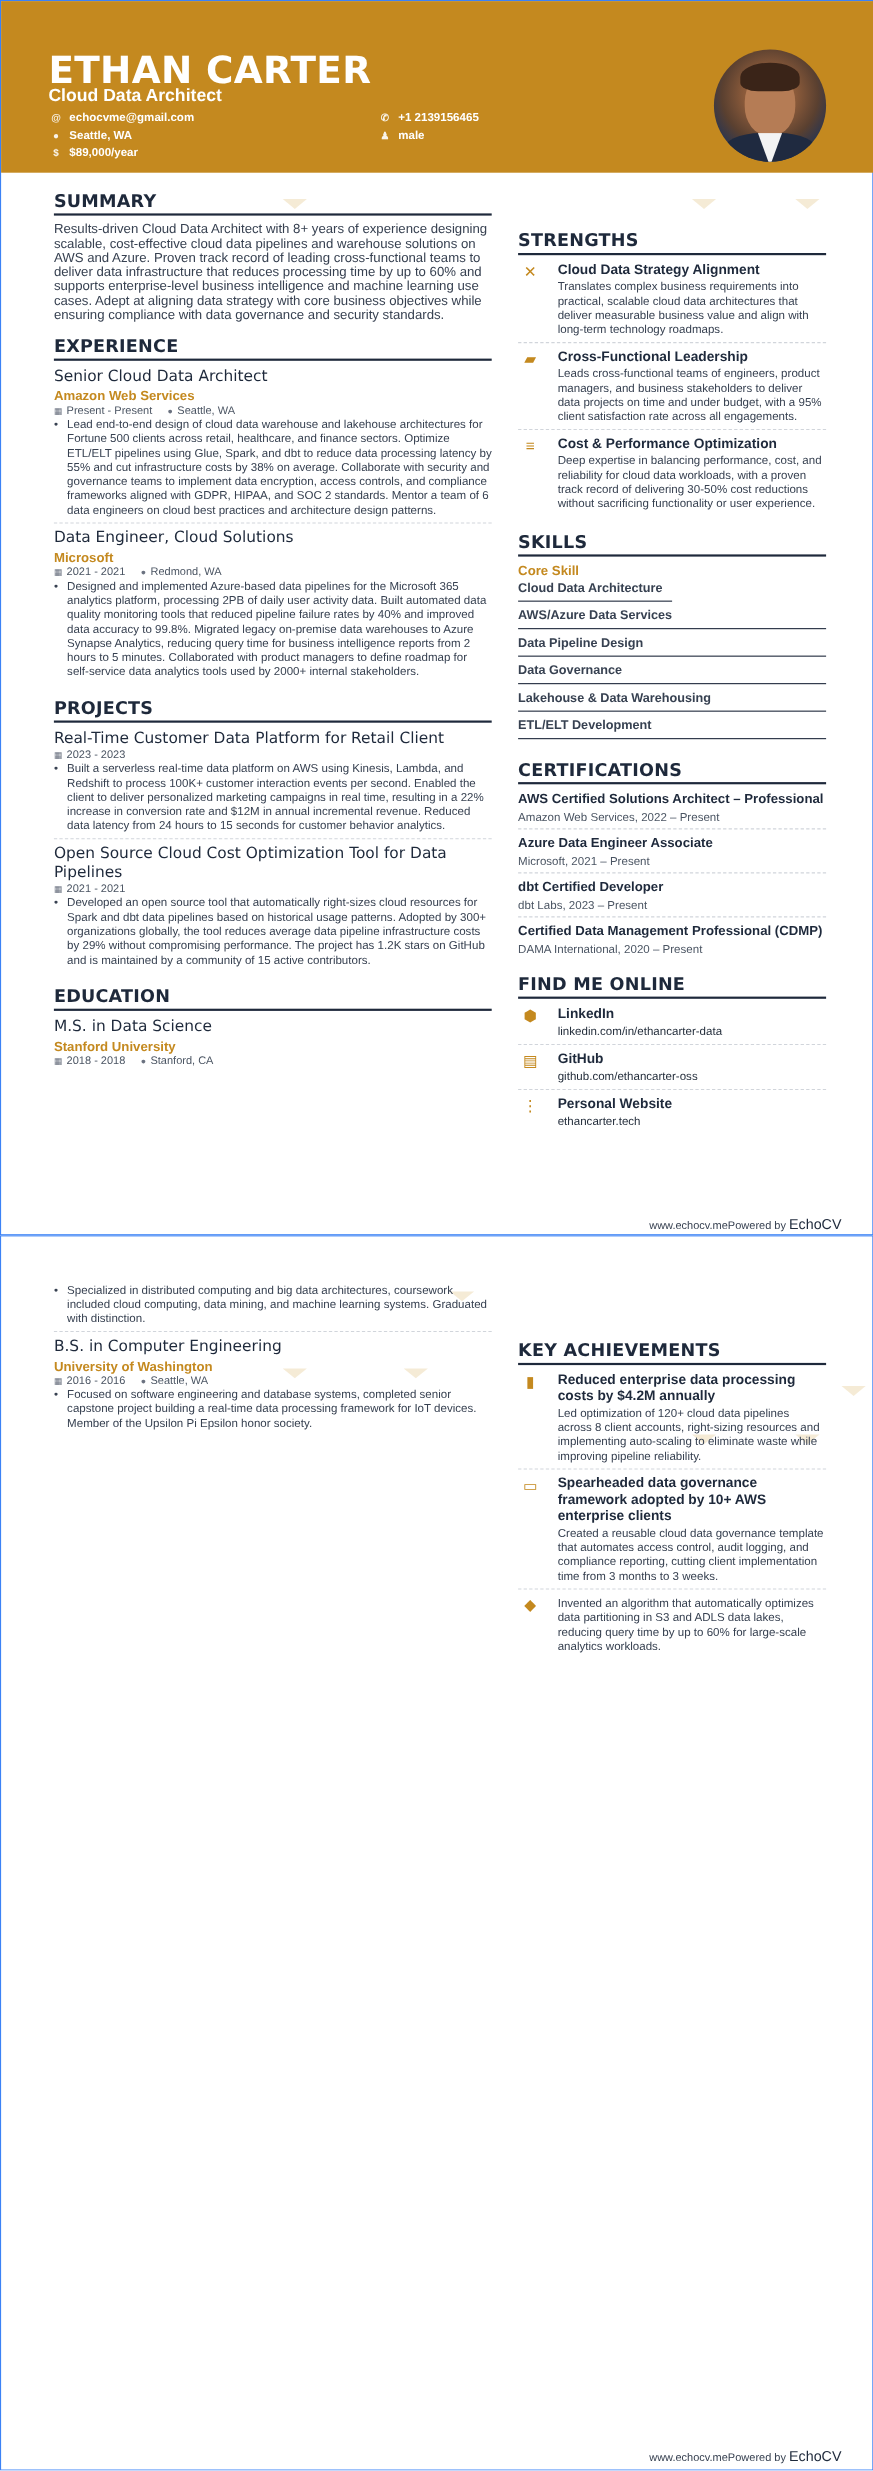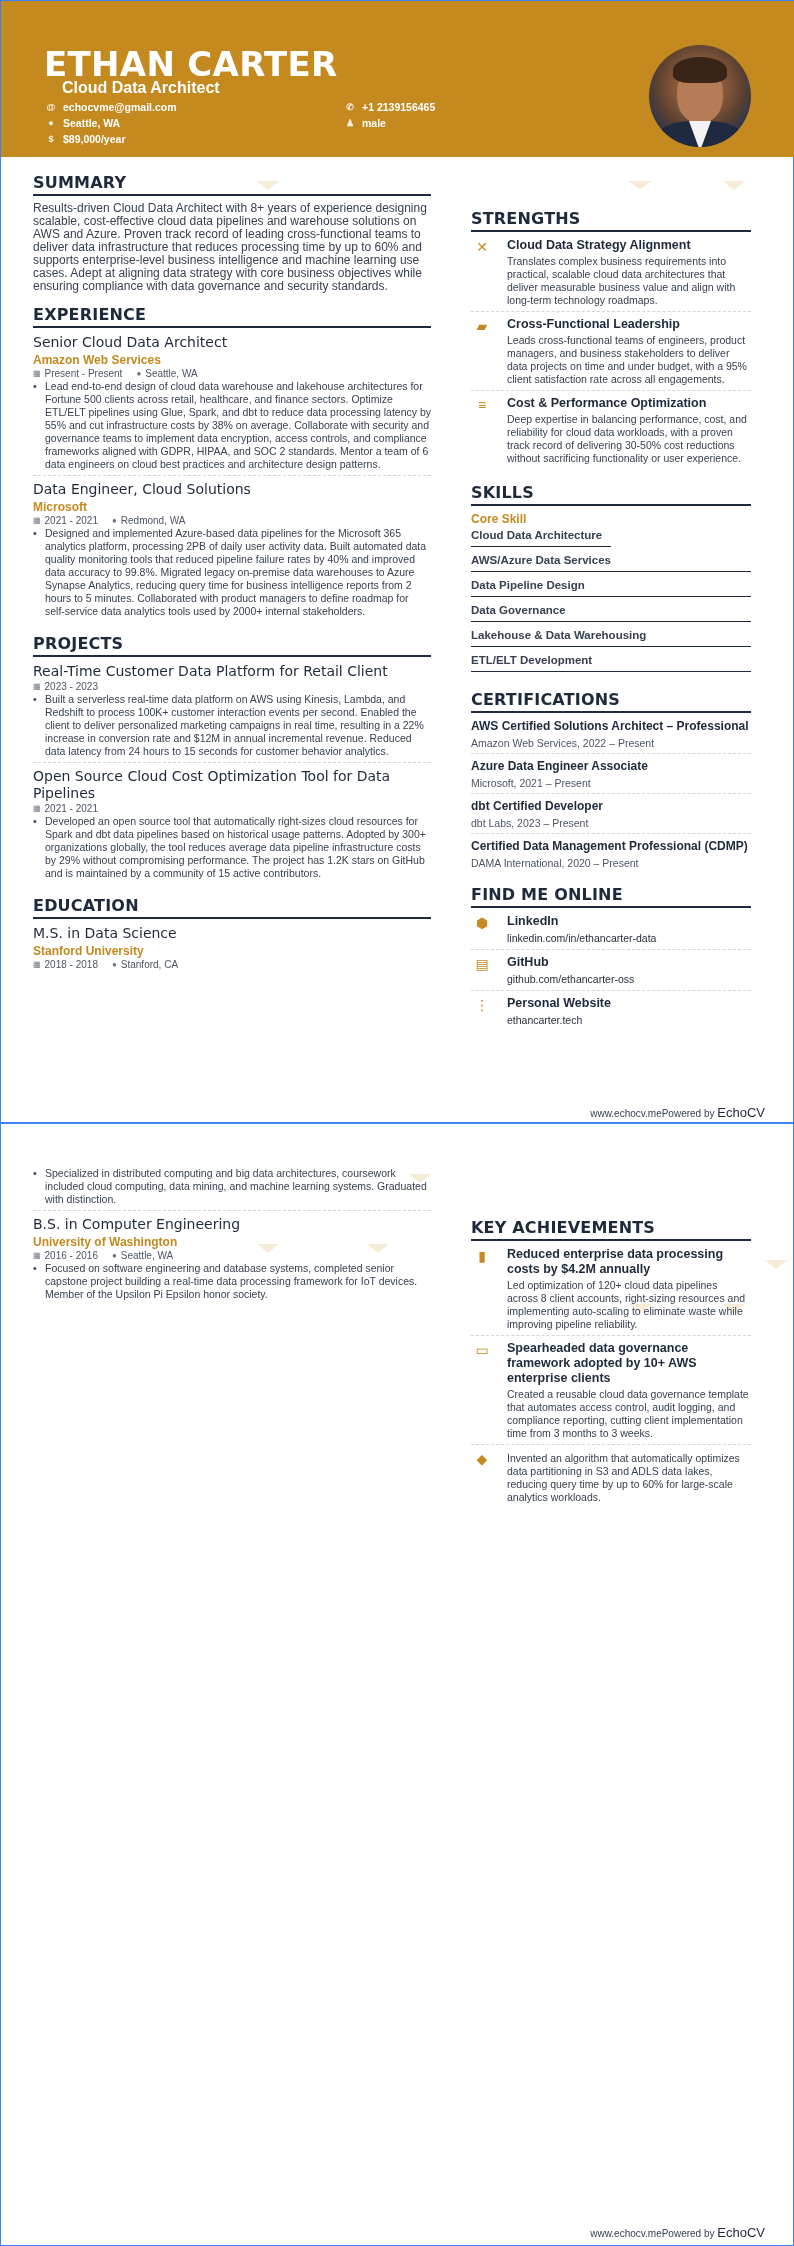--- a/index.html
+++ b/index.html
@@ -2,29 +2,29 @@
 <html><head>
   <meta charset="utf-8">
   <style>
     * { box-sizing: border-box; margin: 0; padding: 0; }
     body { width: 794px; height: 2246px; background: #ffffff; font-family: "Liberation Sans", sans-serif; color: #1f2937; position: relative; overflow: hidden; }
     .page { position: absolute; left: 0; width: 794px; background: #fff; border: 1px solid #3b82f6; }
     .page1 { top: 0; height: 1123px; }
     .page2 { top: 1123px; height: 1123px; }
     .header { position: absolute; top: 0; left: 0; width: 794px; height: 156px; background: #c4891f; color: #fff; }
     .name { position: absolute; left: 43px; top: 43px; font-size: 34px; font-weight: 700; letter-spacing: 0.3px; font-family: "DejaVu Sans", sans-serif; }
-    .title { position: absolute; left: 61px; top: 78px; font-size: 16px; font-weight: 700; }
+    .title { position: absolute; left: 43px; top: 78px; font-size: 16px; font-weight: 700; }
     .contact { position: absolute; font-size: 10.5px; font-weight: 700; display: flex; align-items: center; gap: 7px; }
     .contact .ic { width: 10px; display: inline-block; text-align: center; font-size: 9px; opacity: 0.9; }
     .photo { position: absolute; left: 648px; top: 44px; width: 102px; height: 102px; border-radius: 50%; overflow: hidden; background: radial-gradient(circle at 50% 40%, #b07850 0%, #8a5a3a 30%, #5a4030 55%, #2a3550 75%, #e8e4dc 100%); }
     .photo .face { position: absolute; left: 28px; top: 20px; width: 46px; height: 58px; border-radius: 48% 48% 45% 45%; background: #b57c55; }
     .photo .hair { position: absolute; left: 24px; top: 12px; width: 54px; height: 26px; border-radius: 50% 50% 30% 30%; background: #3a2418; }
     .photo .suit { position: absolute; left: 8px; top: 76px; width: 86px; height: 40px; border-radius: 40% 40% 0 0; background: #1f2a40; }
     .photo .shirt { position: absolute; left: 40px; top: 76px; width: 22px; height: 30px; background: #f3f3f3; clip-path: polygon(0 0, 100% 0, 50% 100%); }
-    .col-left { position: absolute; left: 32px; width: 398px; }
+    .col-left { position: absolute; left: 48px; width: 398px; }
     .col-right { position: absolute; left: 470px; width: 280px; margin-top: 36px; }
     .sec-title { font-size: 16px; font-weight: 700; color: #1e293b; padding-bottom: 2px; border-bottom: 2px solid #1e293b; margin-bottom: 6px; font-family: "DejaVu Sans", sans-serif; letter-spacing: 0.2px; }
     .body-text { font-size: 12px; line-height: 13px; color: #374151; }
     .entry-title { font-size: 14px; color: #1e293b; line-height: 17px; font-family: "DejaVu Sans", sans-serif; }
     .entry-org { font-size: 12px; font-weight: 700; color: #c4891f; margin-top: 2px; }
     .meta { font-size: 10px; color: #4b5563; display: flex; gap: 14px; margin-top: 1px; }
     .meta span { display: inline-flex; align-items: center; gap: 4px; }
     .meta .ic { font-size: 8px; color: #6b7280; }
     .bullet { display: flex; gap: 6px; font-size: 10.5px; line-height: 13px; color: #374151; margin-top: 1px; }
     .bullet .dot { width: 6px; flex: none; }

